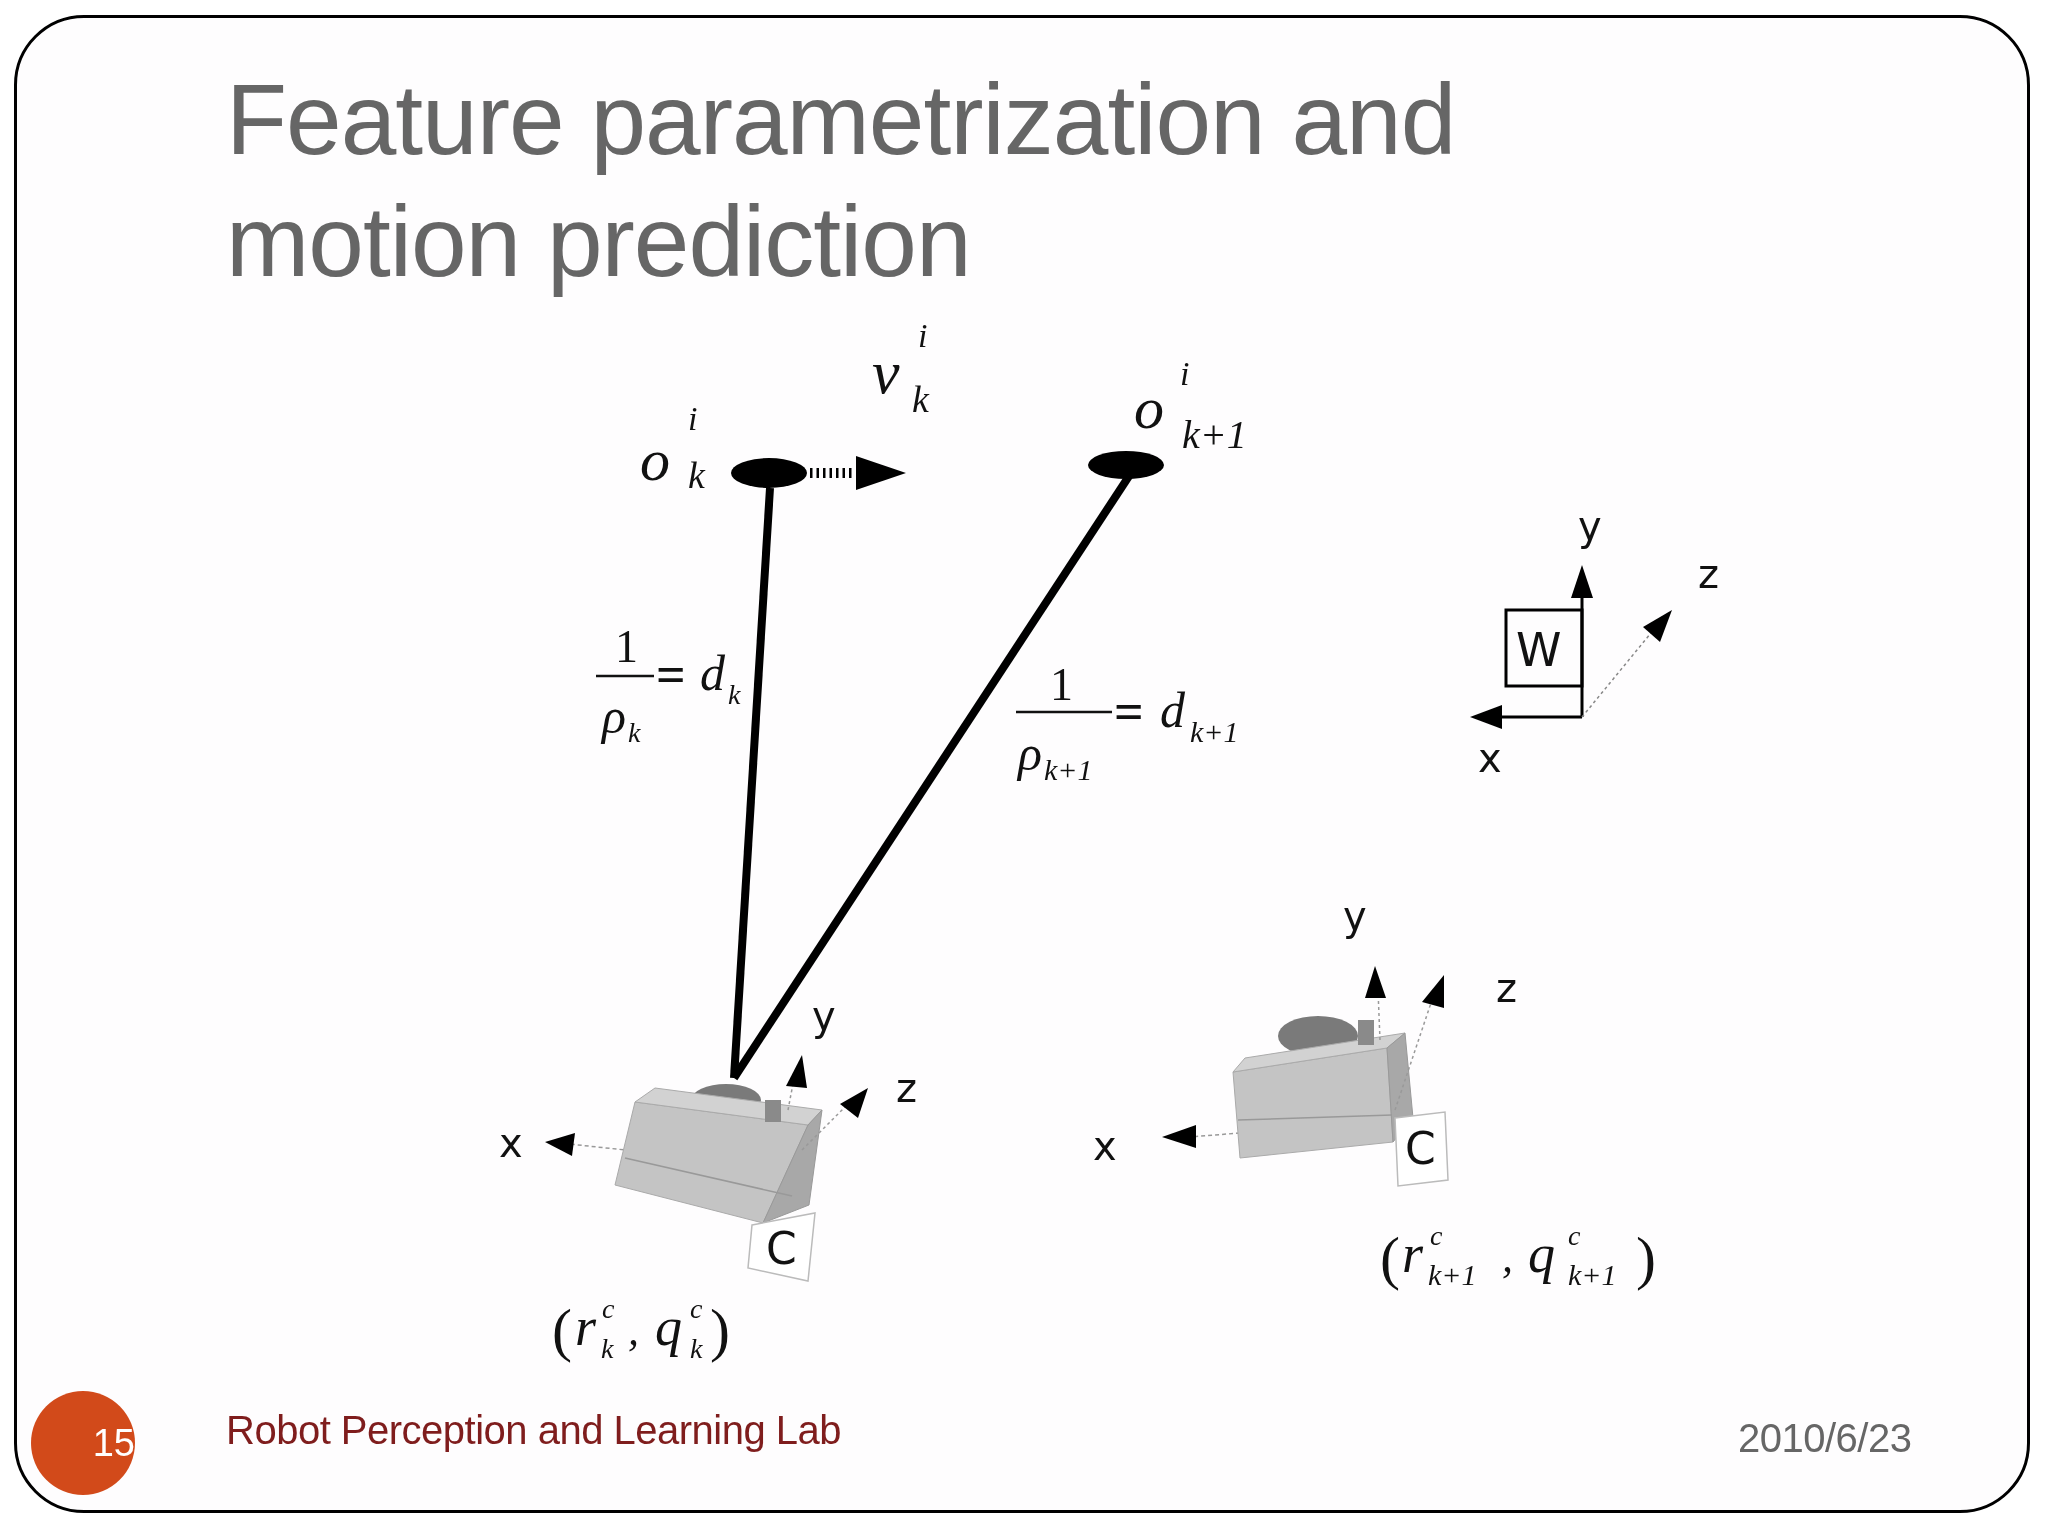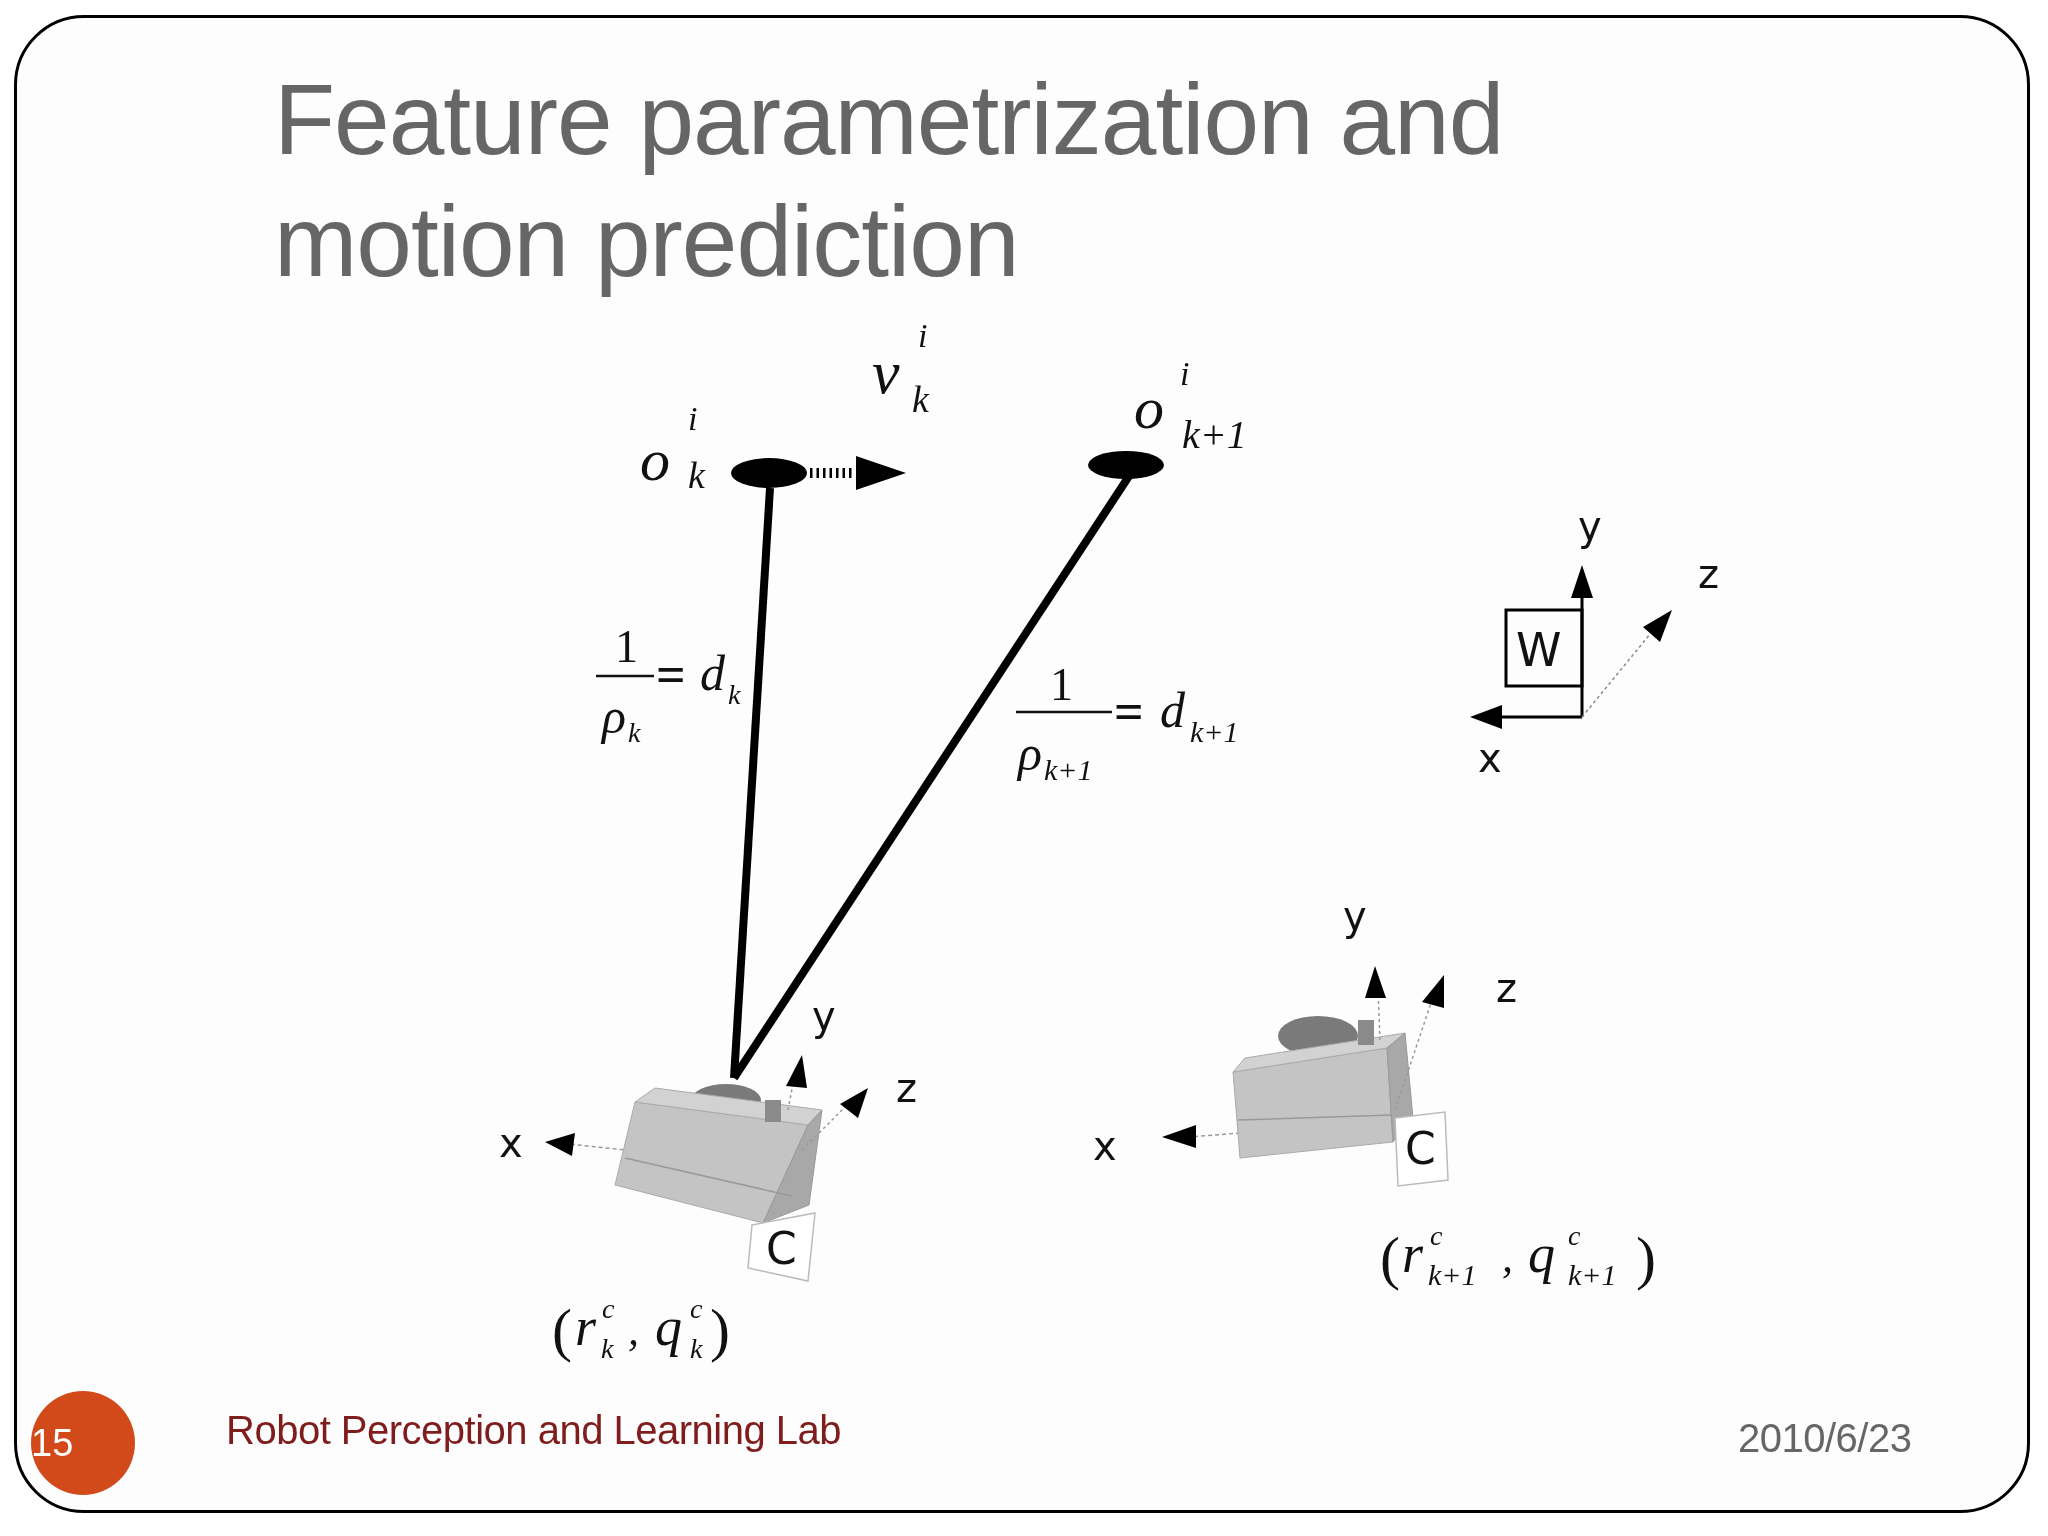--- a/index.html
+++ b/index.html
@@ -6,25 +6,25 @@
   body { width:2048px; height:1536px; position:relative; overflow:hidden; font-family:"Liberation Sans", sans-serif; }
   .slide-frame {
     position:absolute; left:14px; top:15px; width:2016px; height:1498px;
     border:3px solid #000; border-radius:70px; box-sizing:border-box; background:#fefdfe;
   }
   .title {
     position:absolute; left:226px; top:58px; width:1600px;
     font-family:"Liberation Sans", sans-serif; font-size:100px; line-height:122px;
     color:#666666; letter-spacing:-1px; margin:0; font-weight:normal;
   }
-  .title span { display:block;margin-left:48px; }
+  .title span { display:block; }
   .diagram { position:absolute; left:0; top:0; width:2048px; height:1536px; }
   .slide-num {
     position:absolute; left:31px; top:1391px; width:104px; height:104px; border-radius:50%;
-    background:#d24a1a; color:#fff; font-size:38px; line-height:104px; text-align:left;
+    background:#d24a1a; color:#fff; font-size:38px; line-height:104px; text-align:right;
   }
   .footer-text {
     position:absolute; left:226px; top:1408px; font-size:40px; color:#7f1d1d; letter-spacing:-0.5px;
   }
   .footer-date {
     position:absolute; left:1738px; top:1416px; font-size:40px; color:#666666; letter-spacing:-0.5px;
   }
   .math { font-family:"Liberation Serif", "DejaVu Serif", serif; font-style:italic; fill:#111; }
   .math-up { font-family:"Liberation Serif", "DejaVu Serif", serif; fill:#111; }
   .axis-lbl { font-family:"DejaVu Sans", sans-serif; fill:#111; }

